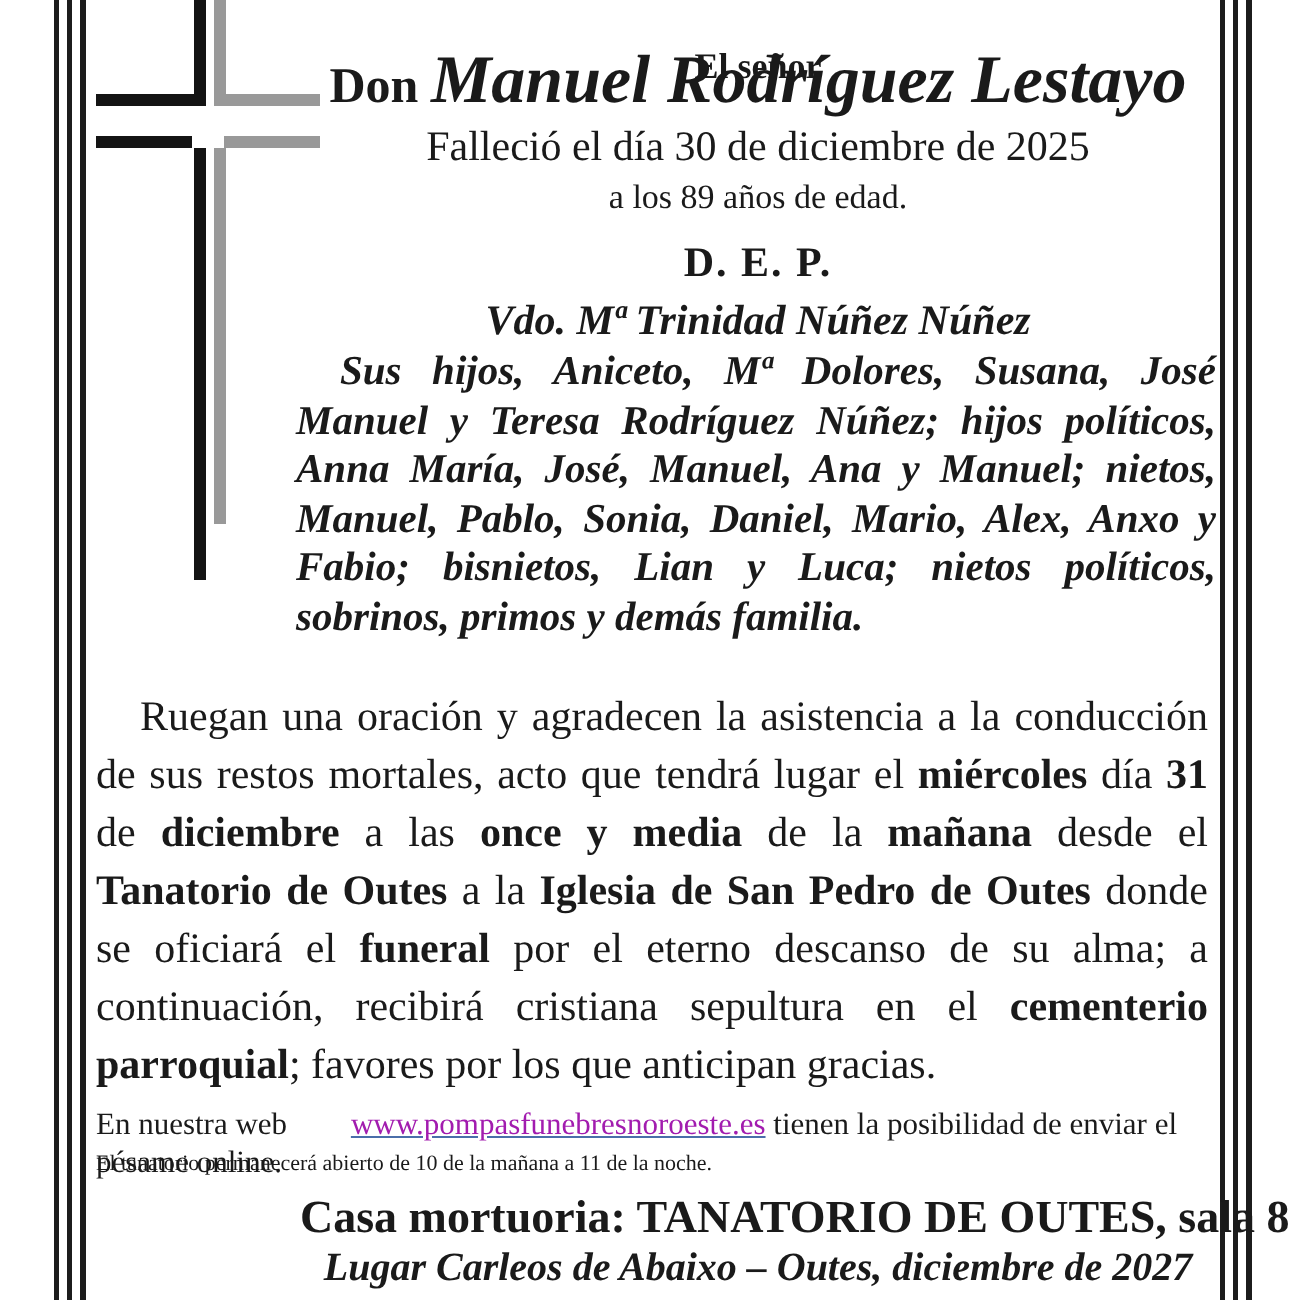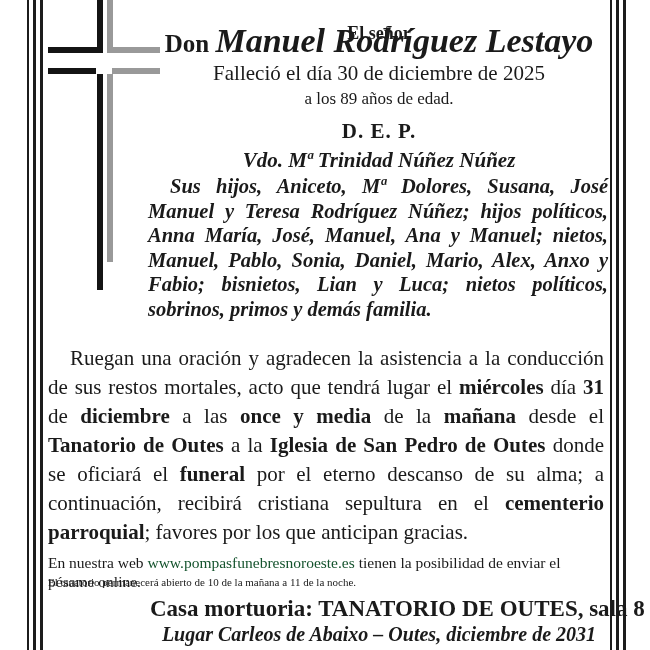--- a/index.html
+++ b/index.html
@@ -52,21 +52,21 @@
   }
   .announce-par {
     position: absolute; left: 48px; top: 344px; width: 556px;
     font-size: 21px; line-height: 29px; text-align: justify; text-indent: 22px;
   }
   .announce-par .b { font-weight: bold; }
   .web-note {
     position: absolute; left: 48px; top: 553px; width: 560px;
     font-size: 15.5px; line-height: 19px;
   }
-  .web-note .link { color: #14532d; text-decoration-color: #4a6ea9; }
+  .web-note .link { color: #a21caf; text-decoration: underline; text-decoration-color: #4a6ea9; margin-left: 28px; }
   .hours-note {
     position: absolute; left: 48px; top: 572px; width: 560px;
     font-size: 11px; font-weight: normal; line-height: 20px;
   }
   .casa-line  { top: 595px; font-size: 23px; font-weight: bold; line-height: 27px; white-space: nowrap; }
   .lugar-line { top: 622px; font-size: 20px; font-weight: bold; font-style: italic; line-height: 24px; white-space: nowrap; }
 </style>
 </head>
 <body>
 
@@ -92,13 +92,13 @@
 
 <div class="center-col widow-line">Vdo. Mª Trinidad Núñez Núñez</div>
 <div class="family-par">Sus hijos, Aniceto, Mª Dolores, Susana, José Manuel y Teresa Rodríguez Núñez; hijos políticos, Anna María, José, Manuel, Ana y Manuel; nietos, Manuel, Pablo, Sonia, Daniel, Mario, Alex, Anxo y Fabio; bisnietos, Lian y Luca; nietos políticos, sobrinos, primos y demás familia.</div>
 
 <div class="announce-par"><span>Ruegan una oración y agradecen la asistencia a la conducción de sus restos mortales, acto que tendrá lugar el </span><span class="b">miércoles</span><span> día </span><span class="b">31</span><span> de </span><span class="b">diciembre</span><span> a las </span><span class="b">once y media</span><span> de la </span><span class="b">mañana</span><span> desde el </span><span class="b">Tanatorio de Outes</span><span> a la </span><span class="b">Iglesia de San Pedro de Outes</span><span> donde se oficiará el </span><span class="b">funeral</span><span> por el eterno descanso de su alma; a continuación, recibirá cristiana sepultura en el </span><span class="b">cementerio parroquial</span><span>; favores por los que anticipan gracias.</span></div>
 
 <div class="web-note"><span><span>En nuestra web </span><span class="link">www.pompasfunebresnoroeste.es</span><span> tienen la posibilidad de enviar el pésame online.</span></span></div>
 <div class="hours-note">El tanatorio permanecerá abierto de 10 de la mañana a 11 de la noche.</div>
 
 <div class="center-col casa-line">Casa mortuoria: TANATORIO DE OUTES, sala 8</div>
-<div class="center-col lugar-line">Lugar Carleos de Abaixo – Outes, diciembre de 2031</div>
+<div class="center-col lugar-line">Lugar Carleos de Abaixo – Outes, diciembre de 2027</div>
 
 </body></html>

